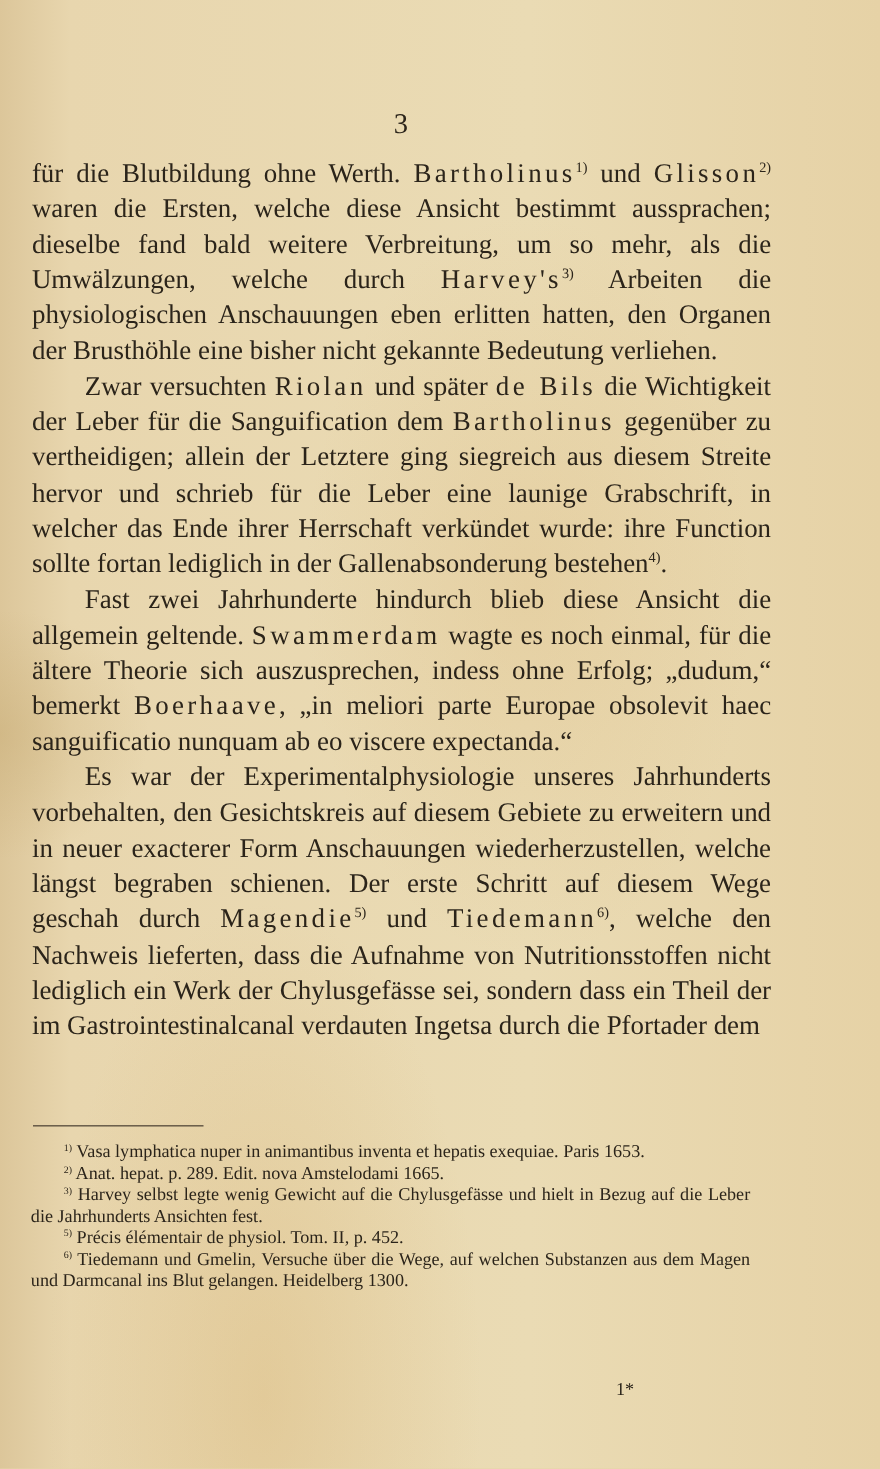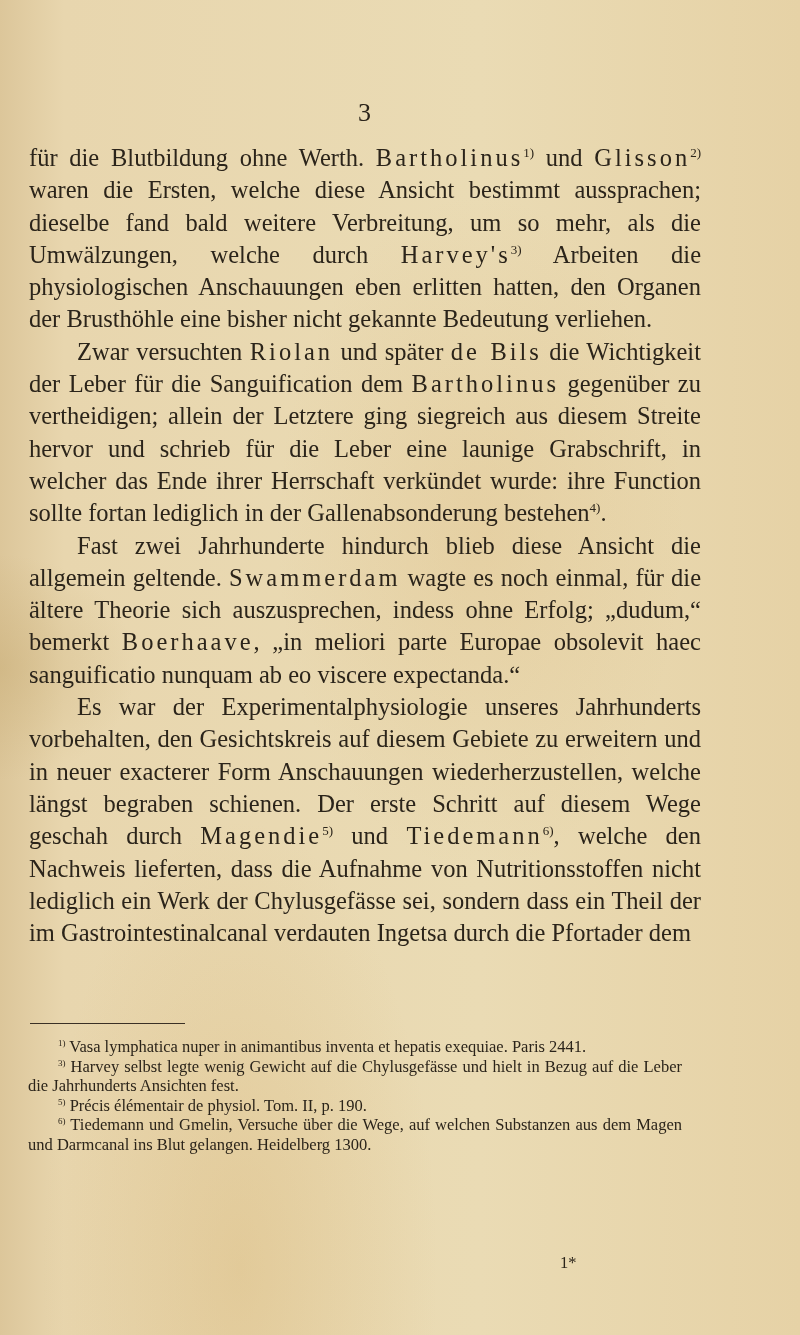--- a/index.html
+++ b/index.html
@@ -54,19 +54,20 @@
 <div class="body-text" id="body-text">
     <p><span>für die Blutbildung ohne Werth. </span><span class="spaced">Bartholinus</span><sup>1)</sup><span> und </span><span class="spaced">Glisson</span><sup>2)</sup><span> waren die Ersten, welche diese Ansicht bestimmt aussprachen; dieselbe fand bald weitere Verbreitung, um so mehr, als die Umwälzungen, welche durch </span><span class="spaced">Harvey's</span><sup>3)</sup><span> Arbeiten die physiologischen Anschauungen eben erlitten hatten, den Organen der Brusthöhle eine bisher nicht gekannte Bedeutung verliehen.</span></p>
     <p class="indent"><span>Zwar versuchten </span><span class="spaced">Riolan</span><span> und später </span><span class="spaced">de Bils</span><span> die Wichtigkeit der Leber für die Sanguification dem </span><span class="spaced">Bartholinus</span><span> gegenüber zu vertheidigen; allein der Letztere ging siegreich aus diesem Streite hervor und schrieb für die Leber eine launige Grabschrift, in welcher das Ende ihrer Herrschaft verkündet wurde: ihre Function sollte fortan lediglich in der Gallenabsonderung bestehen</span><sup>4)</sup><span>.</span></p>
     <p class="indent"><span>Fast zwei Jahrhunderte hindurch blieb diese Ansicht die allgemein geltende. </span><span class="spaced">Swammerdam</span><span> wagte es noch einmal, für die ältere Theorie sich auszusprechen, indess ohne Erfolg; „dudum,“ bemerkt </span><span class="spaced">Boerhaave</span><span>, „in meliori parte Europae obsolevit haec sanguificatio nunquam ab eo viscere expectanda.“</span></p>
     <p class="indent"><span>Es war der Experimentalphysiologie unseres Jahrhunderts vorbehalten, den Gesichtskreis auf diesem Gebiete zu erweitern und in neuer exacterer Form Anschauungen wiederherzustellen, welche längst begraben schienen. Der erste Schritt auf diesem Wege geschah durch </span><span class="spaced">Magendie</span><sup>5)</sup><span> und </span><span class="spaced">Tiedemann</span><sup>6)</sup><span>, welche den Nachweis lieferten, dass die Aufnahme von Nutritionsstoffen nicht lediglich ein Werk der Chylusgefässe sei, sondern dass ein Theil der im Gastrointestinalcanal verdauten Ingetsa durch die Pfortader dem</span></p>
   </div>
 
 <div class="rule"></div>
 
 <div class="footnotes" id="footnotes">
-    <p><sup>1)</sup><span> Vasa lymphatica nuper in animantibus inventa et hepatis exequiae. Paris 2441.</span></p>
+    <p><sup>1)</sup><span> Vasa lymphatica nuper in animantibus inventa et hepatis exequiae. Paris 1653.</span></p>
+    <p><sup>2)</sup><span> Anat. hepat. p. 289. Edit. nova Amstelodami 1665.</span></p>
     <p><sup>3)</sup><span> Harvey selbst legte wenig Gewicht auf die Chylusgefässe und hielt in Bezug auf die Leber die Jahrhunderts Ansichten fest.</span></p>
-    <p><sup>5)</sup><span> Précis élémentair de physiol. Tom. II, p. 190.</span></p>
+    <p><sup>5)</sup><span> Précis élémentair de physiol. Tom. II, p. 452.</span></p>
     <p><sup>6)</sup><span> Tiedemann und Gmelin, Versuche über die Wege, auf welchen Substanzen aus dem Magen und Darmcanal ins Blut gelangen. Heidelberg 1300.</span></p>
   </div>
 
 <div class="signature">1*</div>
 
 </body></html>

